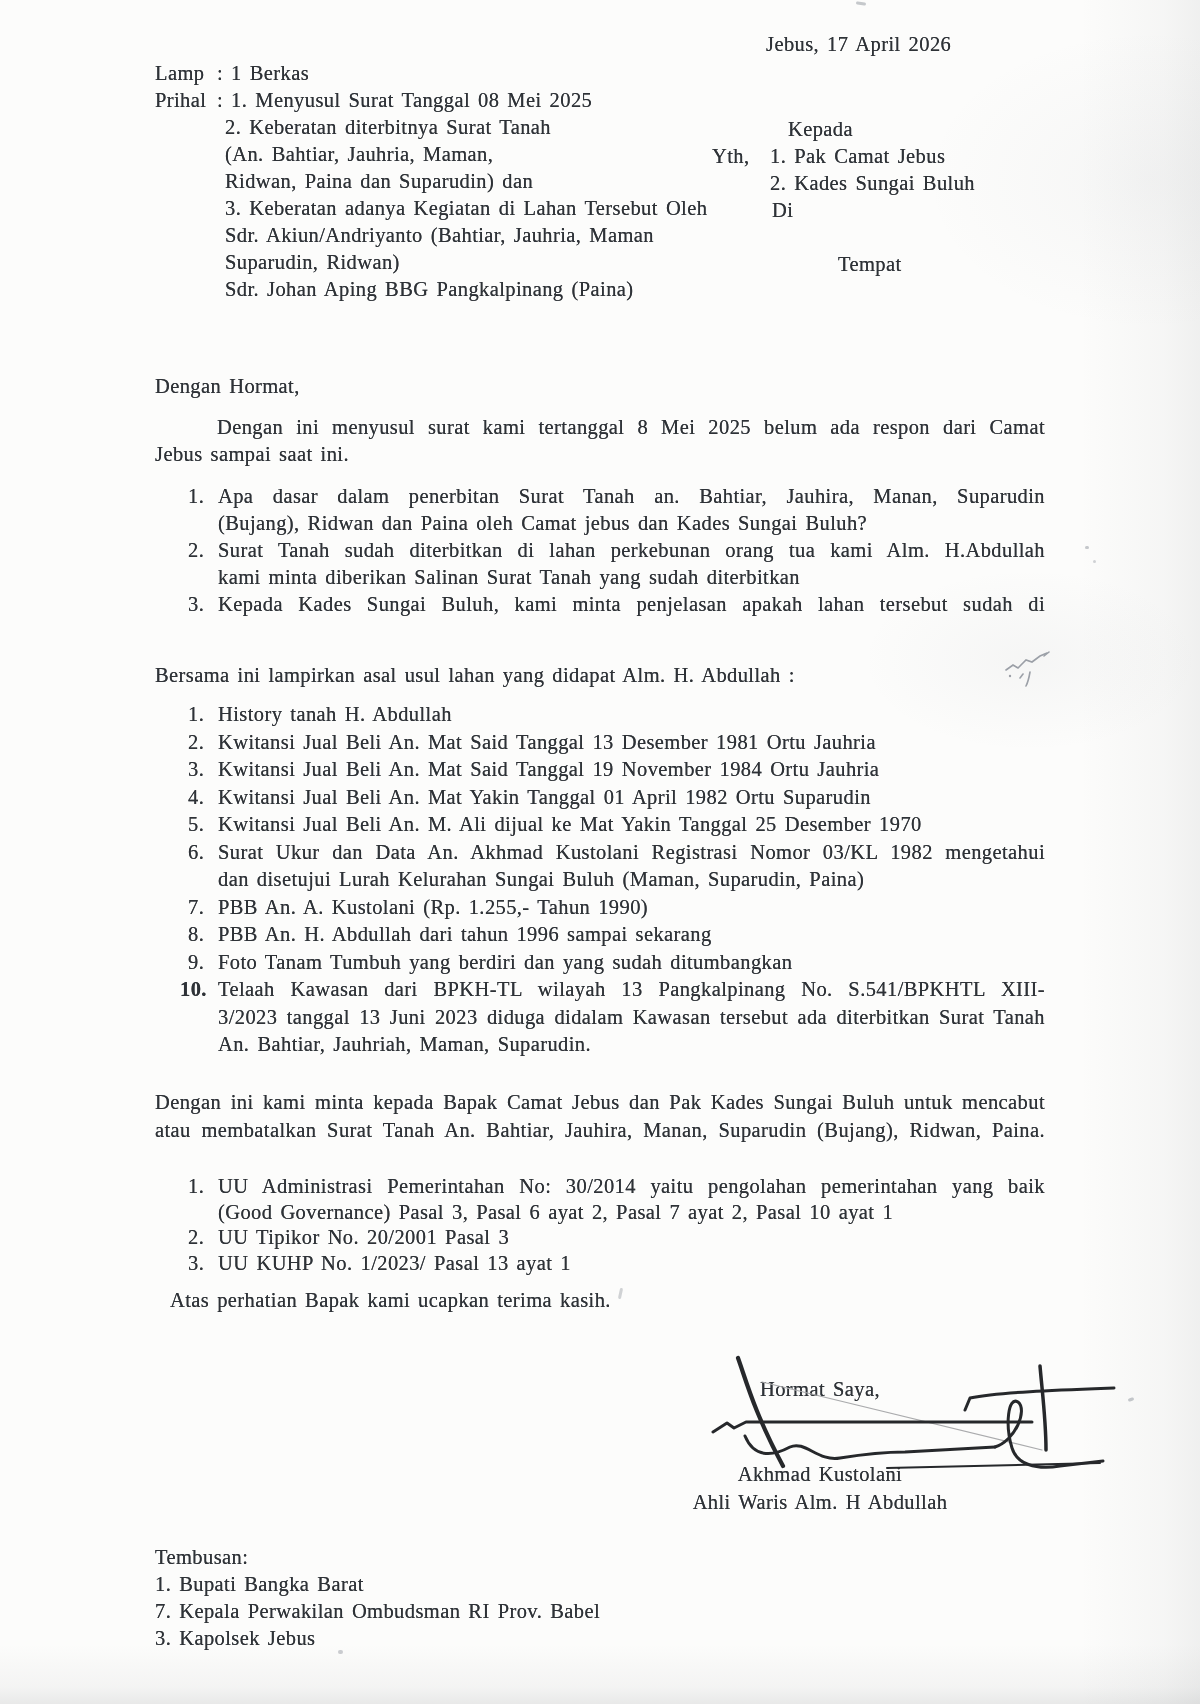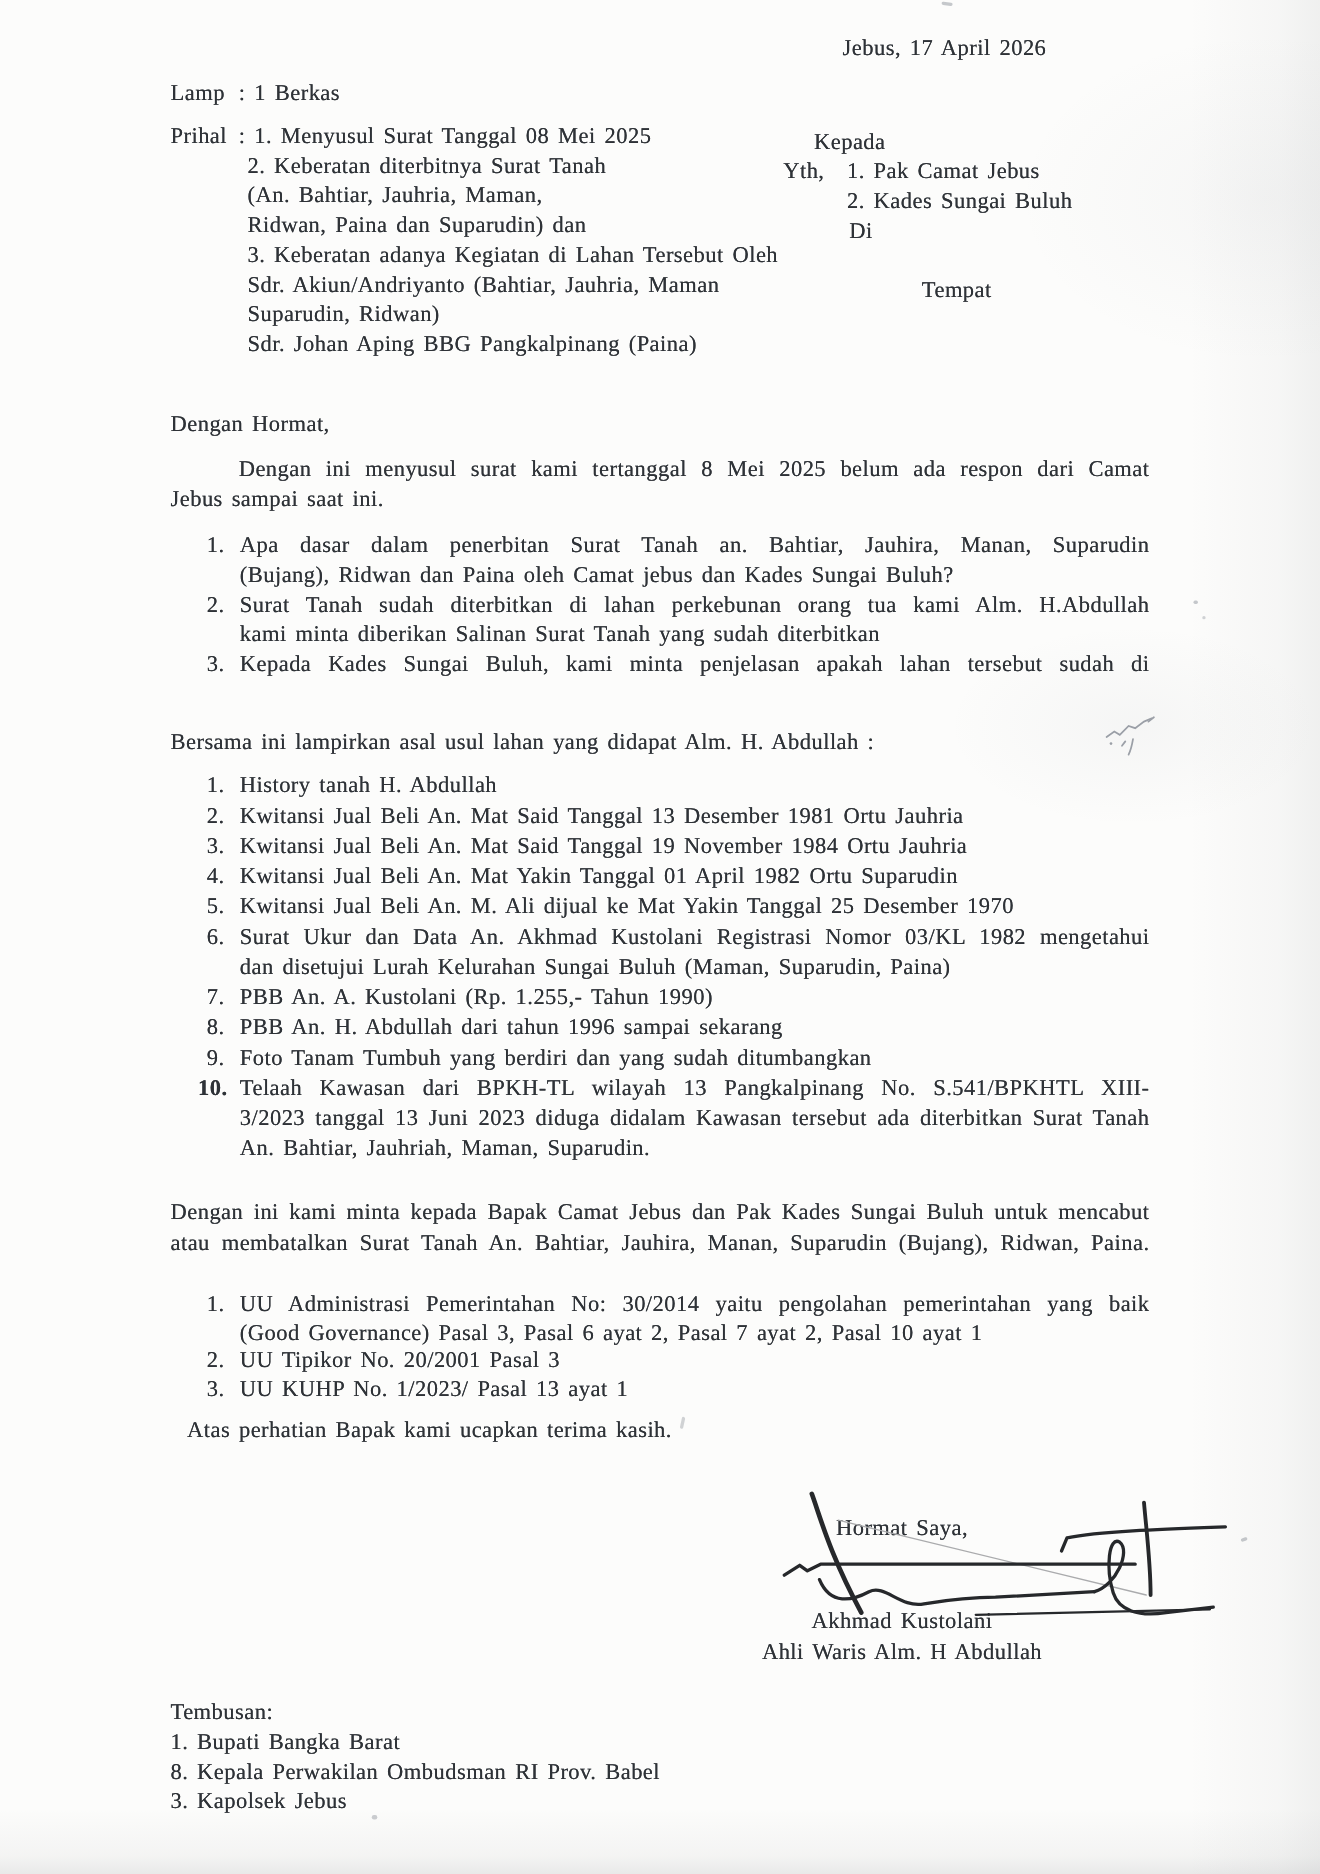--- a/index.html
+++ b/index.html
@@ -18,21 +18,21 @@
       radial-gradient(240px 130px at 1030px 660px, rgba(120,125,135,0.05), transparent 70%),
       radial-gradient(300px 200px at 1150px 180px, rgba(120,125,135,0.05), transparent 75%),
       linear-gradient(to right, rgba(0,0,0,0) 90%, rgba(90,95,100,0.04) 97%, rgba(90,95,100,0.08)),
       linear-gradient(to bottom, rgba(0,0,0,0) 96.5%, rgba(90,95,100,0.05) 99%, rgba(90,95,100,0.12)),
       linear-gradient(#fcfcfb,#fcfcfb);
   }
   .abs{position:absolute;}
   .lh{line-height:27px;}
   .block{line-height:27px;}
   .fill{text-align:justify;text-align-last:justify;}
-  .mlabel{display:inline-block;width:62px;margin-top:12px;}
+  .mlabel{display:inline-block;width:62px;}
   .mindent{margin-left:70px;}
   .yth{display:inline-block;width:58px;}
   .list{padding-left:63px;box-sizing:border-box;}
   .li{position:relative;}
   .num{position:absolute;left:-30px;}
   .num10{position:absolute;left:-38px;font-weight:bold;}
   .sig-block{width:420px;text-align:center;line-height:27px;}
   .sig-gap{height:57px;}
   .sig-name{line-height:28px;}
   .speck{position:absolute;background:#8e939b;border-radius:2px;}
@@ -51,21 +51,21 @@
     <div class="mindent">2. Keberatan diterbitnya Surat Tanah</div>
     <div class="mindent">(An. Bahtiar, Jauhria, Maman,</div>
     <div class="mindent">Ridwan, Paina dan Suparudin) dan</div>
     <div class="mindent">3. Keberatan adanya Kegiatan di Lahan Tersebut Oleh</div>
     <div class="mindent">Sdr. Akiun/Andriyanto (Bahtiar, Jauhria, Maman</div>
     <div class="mindent">Suparudin, Ridwan)</div>
     <div class="mindent">Sdr. Johan Aping BBG Pangkalpinang (Paina)</div>
   </div>
 
   <div class="abs block" style="left:712px;top:116px;width:340px;">
-    <div style="margin-left:28px;">Kepada</div>
+    <div style="margin-left:76px;">Kepada</div>
     <div><span class="yth">Yth,</span><span>1. Pak Camat Jebus</span></div>
     <div style="margin-left:58px;">2. Kades Sungai Buluh</div>
     <div style="margin-left:60px;">Di</div>
     <div style="margin-left:126px;margin-top:27px;">Tempat</div>
   </div>
 
   <div class="abs lh" style="left:155px;top:373px;">Dengan Hormat,</div>
 
   <div class="abs block" style="left:155px;top:414px;width:890px;">
     <div class="fill" style="text-indent:62px;">Dengan ini menyusul surat kami tertanggal 8 Mei 2025 belum ada respon dari Camat</div>
@@ -145,17 +145,17 @@
   <div class="speck" style="left:856px;top:2px;width:10px;height:3px;opacity:.5;transform:rotate(8deg);"></div>
   <div class="speck" style="left:1085px;top:546px;width:4px;height:3px;opacity:.5;"></div>
   <div class="speck" style="left:1093px;top:560px;width:3px;height:3px;opacity:.4;"></div>
   <div class="speck" style="left:338px;top:1650px;width:5px;height:4px;opacity:.45;"></div>
   <div class="speck" style="left:619px;top:1288px;width:3px;height:11px;opacity:.4;transform:rotate(12deg);"></div>
   <div class="speck" style="left:1128px;top:1398px;width:6px;height:3px;opacity:.5;transform:rotate(-20deg);"></div>
 
   <div class="abs block" style="left:155px;top:1544px;">
     <div>Tembusan:</div>
     <div>1. Bupati Bangka Barat</div>
-    <div>8. Kepala Perwakilan Ombudsman RI Prov. Babel</div>
+    <div>7. Kepala Perwakilan Ombudsman RI Prov. Babel</div>
     <div>3. Kapolsek Jebus</div>
   </div>
 
 </div>
 
 </body></html>

